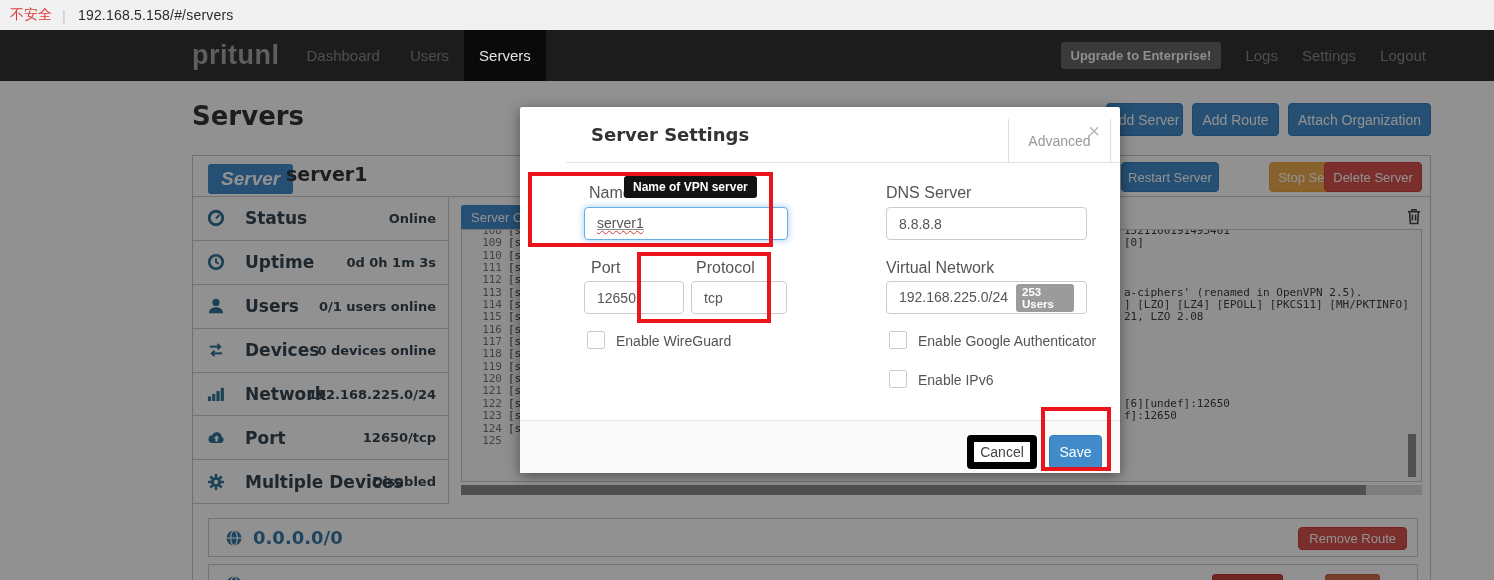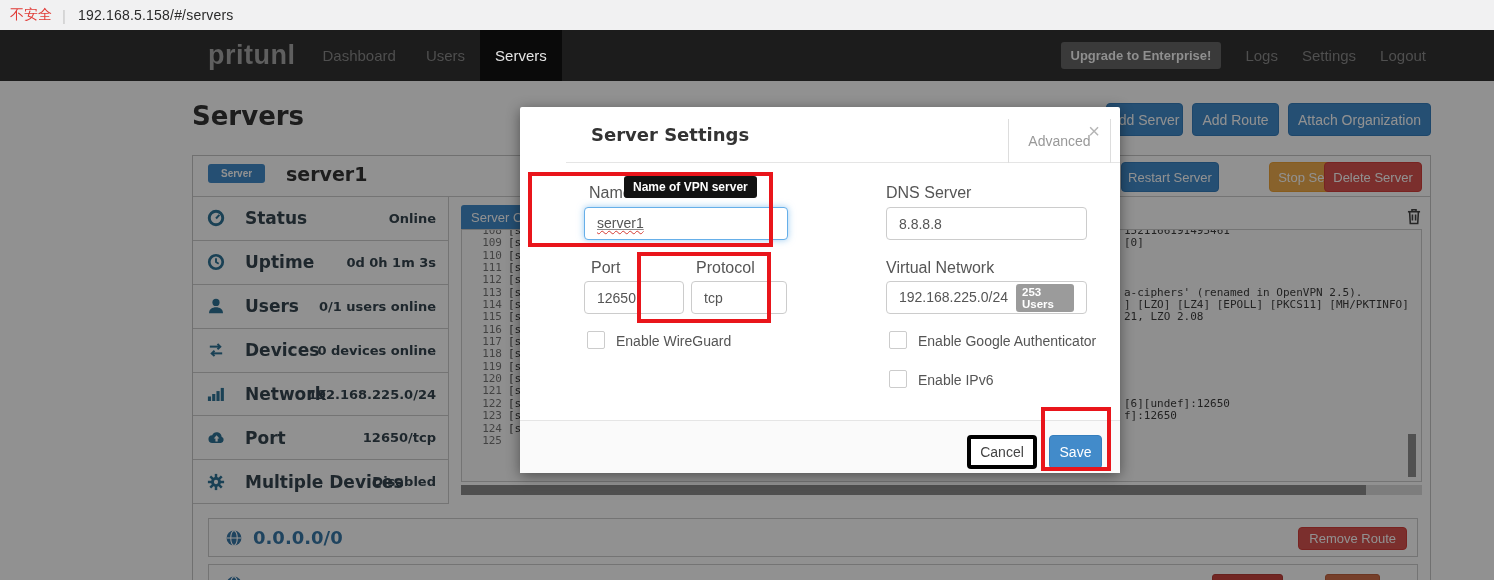--- a/index.html
+++ b/index.html
@@ -8,21 +8,21 @@
 
   
   .browser-bar { position:absolute; left:0; top:0; width:1494px; height:30px; background:#f1f1f2;
     display:flex; align-items:center; padding-left:10px; font-size:14px; }
   .sec-warn { color:#e03a36; margin-right:10px; }
   .bar-div { color:#c9c9c9; margin-right:12px; font-size:15px; }
   .url { color:#2b2b2b; letter-spacing:0.2px; }
 
   
   .navbar { position:absolute; left:0; top:30px; width:1494px; height:51px; background:#1c1c1c;
-    display:flex; align-items:stretch;padding-left:16px; }
+    display:flex; align-items:stretch; }
   .logo { color:#5f5f5f; font-size:27px; font-weight:bold; letter-spacing:0.5px;
     margin-left:192px; align-self:center; }
   .nav-link { color:#4f4f4f; font-size:15px; line-height:51px; padding:0 15px; cursor:pointer; }
   .nav-link.first { margin-left:12px; }
   .nav-link.active { color:#e4e4e4; background:#0a0a0a; }
   .nav-right { margin-left:auto; display:flex; align-items:center; margin-right:56px; }
   .upgrade-btn { background:#3a3a3a; color:#8f8f8f; font-weight:bold; font-size:13px;
     padding:6px 10px; border-radius:3px; margin-right:12px; cursor:pointer; }
   .nav-right .nav-link { line-height:normal; padding:0 12px; }
 
@@ -43,21 +43,21 @@
   .top-btn { position:absolute; top:22px; height:33px; }
   .btn-add-server { left:1106px; width:77px; }
   .btn-add-route { left:1192px; width:87px; }
   .btn-attach-org { left:1288px; width:143px; }
 
   
   .panel { position:absolute; left:192px; top:74px; width:1239px; height:520px;
     background:#fff; border:1px solid #c6c6c6; }
   .panel-header { position:absolute; left:0; top:0; width:100%; height:41px; border-bottom:1px solid #ccc; }
   .type-badge { position:absolute; left:15px; top:8px; background:#428bca; color:#fff; font-weight:bold;
-    font-size:10px; padding:4px 13px; border-radius:3px; cursor:pointer; }
+    font-size:19px; padding:4px 13px; border-radius:3px; cursor:pointer;font-style:italic; }
   .server-name { position:absolute; left:93px; top:7px; font-size:19px; font-weight:bold; color:#333;
     font-family:"DejaVu Sans", sans-serif; }
   .panel-action { position:absolute; top:6px; height:30px; font-size:13px; }
   .btn-restart { left:928px; width:98px; }
   .btn-stop { left:1076px; width:87px; }
   .btn-delete { left:1131px; width:98px; }
 
   
   .info-table { position:absolute; left:0; top:41px; width:256px; border-right:1px solid #ccc; }
   .info-row { position:relative; height:43.9px; border-bottom:1px solid #ccc;
@@ -119,21 +119,21 @@
   .cb { position:absolute; width:18px; height:18px; border:1px solid #ccc; border-radius:2px;
     background:#fff; cursor:pointer; }
   .cb-label { position:absolute; font-size:14px; color:#555; }
   .vn-input { display:flex; align-items:center; }
   .vn-badge { background:#9b9b9b; color:#fff; font-weight:bold; font-size:11.5px; border-radius:3px;
     padding:2px 6px; margin-left:8px; line-height:normal; }
 
   .modal-footer { position:absolute; left:0; top:313px; width:100%; height:53px;
     background:#fafafa; border-top:1px solid #e5e5e5; }
   .btn-cancel { position:absolute; left:447px; top:14px; width:70px; height:34px; background:#fff;
-    border:4px solid #000000; color:#444; }
+    border:7px solid #000000; color:#444; }
   .btn-save { position:absolute; left:529px; top:14px; width:53px; height:34px; }
 
   
   .anno { position:absolute; border:4px solid #e9151b; z-index:130; background:transparent; }
   .anno-name { left:528px; top:172px; width:245px; height:75px; }
   .anno-protocol { left:637px; top:252px; width:134px; height:71px; }
   .anno-save { left:1041px; top:407px; width:70px; height:64px; }
 </style>
 </head>
 <body>

